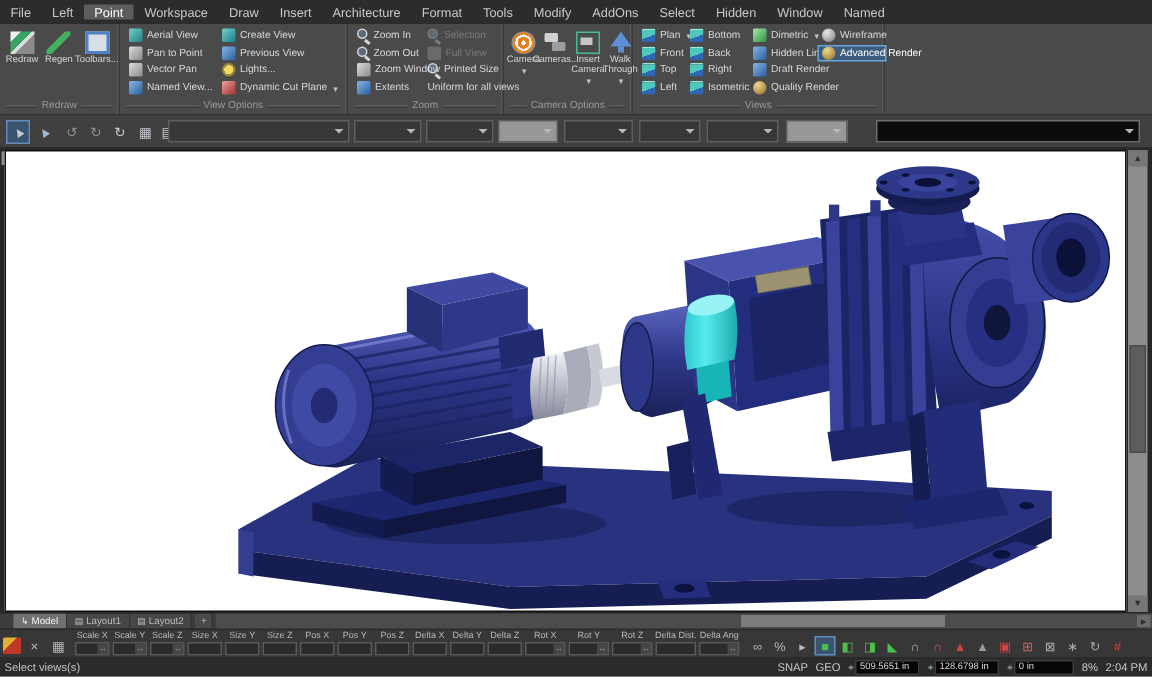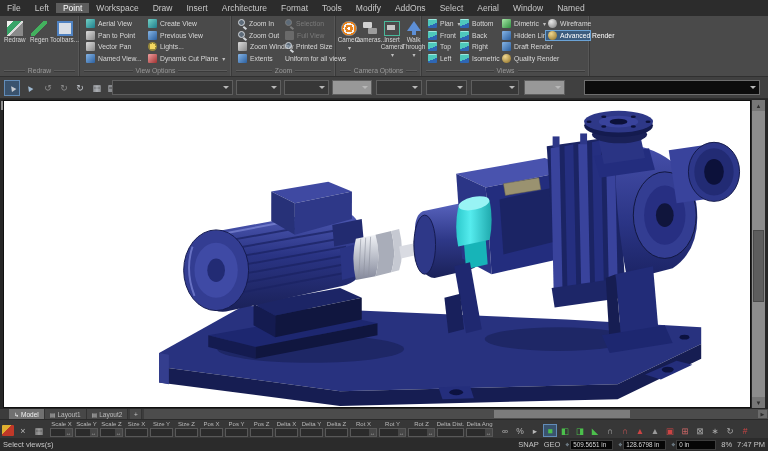--- a/index.html
+++ b/index.html
@@ -142,21 +142,21 @@
     <div class="menu-item active">Point</div>
     <div class="menu-item">Workspace</div>
     <div class="menu-item">Draw</div>
     <div class="menu-item">Insert</div>
     <div class="menu-item">Architecture</div>
     <div class="menu-item">Format</div>
     <div class="menu-item">Tools</div>
     <div class="menu-item">Modify</div>
     <div class="menu-item">AddOns</div>
     <div class="menu-item">Select</div>
-    <div class="menu-item">Aerial</div>
+    <div class="menu-item">Hidden</div>
     <div class="menu-item">Window</div>
     <div class="menu-item">Named</div>
   </div>
 
   <div class="ribbon">
 
     <div class="rgroup" style="width:80px">
       <div class="rgroup-body" style="gap:1px">
         <div class="bigbtn">
           <span class="bicon b-redraw"></span>
@@ -672,17 +672,17 @@
       </span>
       <span class="coordwrap">
         <span class="pin">⌖</span>
         <span class="coordbox">128.6798 in</span>
       </span>
       <span class="coordwrap">
         <span class="pin">⌖</span>
         <span class="coordbox narrow">0 in</span>
       </span>
       <span>8%</span>
-      <span>7:47 PM</span>
+      <span>2:04 PM</span>
     </div>
   </div>
 
 </div>
 
 </body></html>

